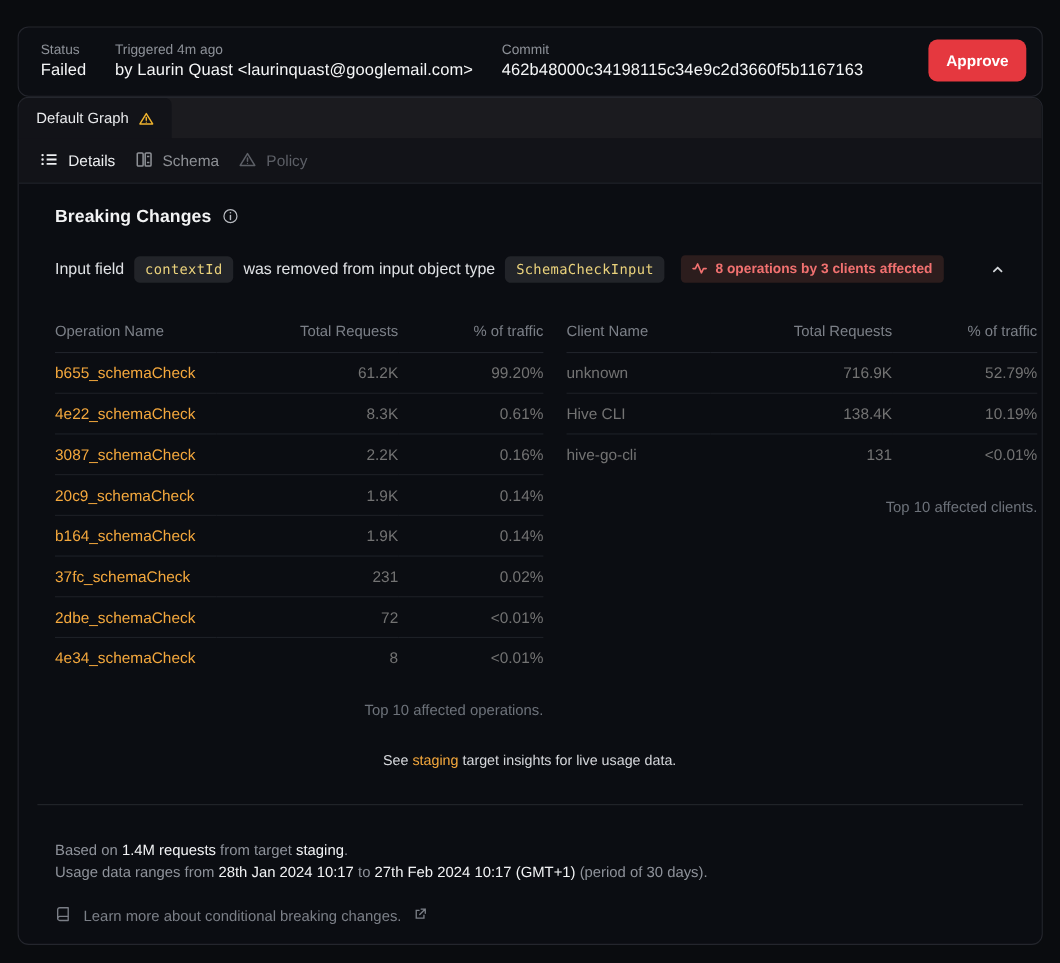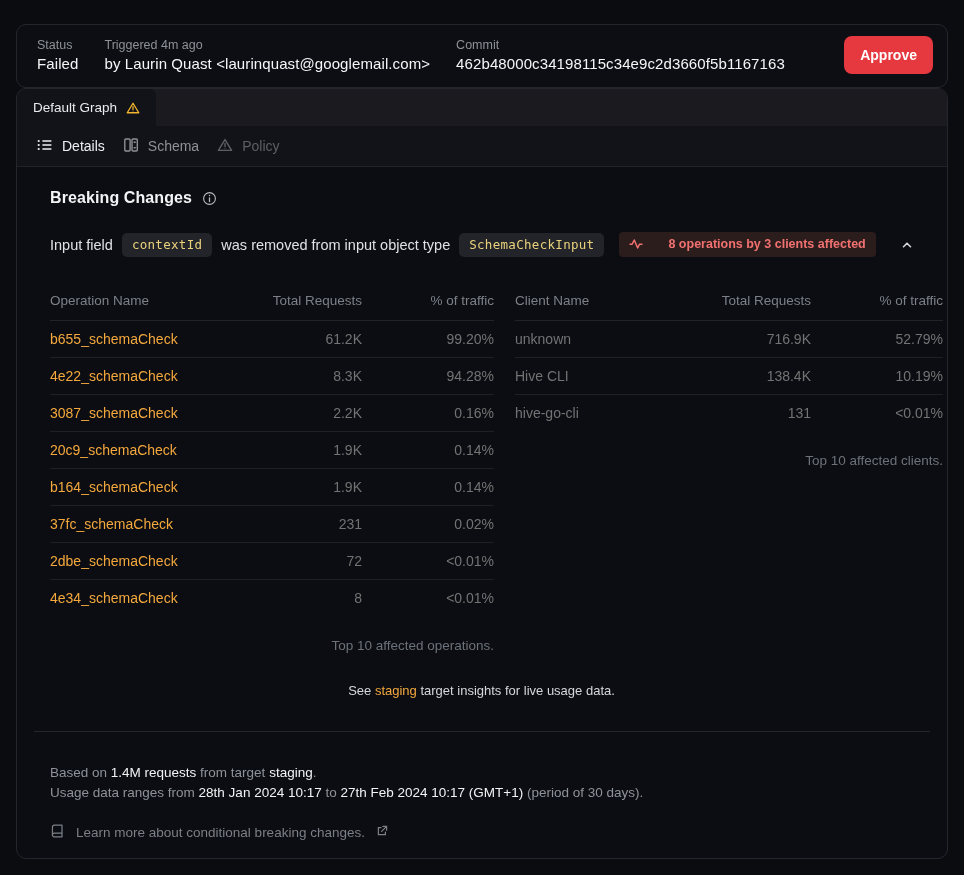--- a/index.html
+++ b/index.html
@@ -77,38 +77,38 @@
     padding:0 20px;gap:18px;
     border-bottom:1px solid var(--divider);
   }
   .nav-item{display:flex;align-items:center;gap:9px;font-size:14px;cursor:pointer;}
   .nav-item svg{flex:0 0 auto;}
   .nav-active{color:#edeff1;}
   .nav-muted{color:#8e9196;}
   .nav-dim{color:#5c5f66;}
   
   .content{padding:22px 17px 0;}
-  .section-head{display:flex;align-items:center;gap:10px;padding-left:16px;}
+  .section-head{display:flex;align-items:flex-start;gap:10px;padding-left:16px;}
   .section-title{font-size:16px;font-weight:bold;color:#f2f3f4;letter-spacing:.1px;}
   .info-icon{color:#b7bac0;display:flex;}
   .change-row{
     margin-top:25px;padding-left:16px;padding-right:12px;
     display:flex;align-items:center;gap:9px;
     font-size:14.5px;color:#dfe1e4;
   }
   .code-pill{
     font-family:"DejaVu Sans Mono","Liberation Mono",monospace;
     font-size:12.5px;color:var(--code-yellow);
     background:var(--code-bg);
     border-radius:5px;padding:4px 10px 5px;
     letter-spacing:.3px;
   }
   .impact-badge{
     margin-left:6px;
-    display:flex;align-items:center;gap:25px;
+    display:flex;align-items:center;gap:7px;
     background:var(--badge-bg);color:var(--badge-red);
     border-radius:4px;padding:5px 10px 6px;
     font-size:12.5px;font-weight:bold;
     cursor:pointer;
   }
   .impact-badge svg{display:block;}
   .collapse-btn{
     margin-left:auto;background:none;border:none;color:#d3d6da;
     display:flex;align-items:center;cursor:pointer;padding:4px;
   }
@@ -264,21 +264,21 @@
             </thead>
             <tbody>
                 <tr>
                   <td>b655_schemaCheck</td>
                   <td class="num-cell">61.2K</td>
                   <td class="num-cell">99.20%</td>
                 </tr>
                 <tr>
                   <td>4e22_schemaCheck</td>
                   <td class="num-cell">8.3K</td>
-                  <td class="num-cell">94.28%</td>
+                  <td class="num-cell">0.61%</td>
                 </tr>
                 <tr>
                   <td>3087_schemaCheck</td>
                   <td class="num-cell">2.2K</td>
                   <td class="num-cell">0.16%</td>
                 </tr>
                 <tr>
                   <td>20c9_schemaCheck</td>
                   <td class="num-cell">1.9K</td>
                   <td class="num-cell">0.14%</td>

